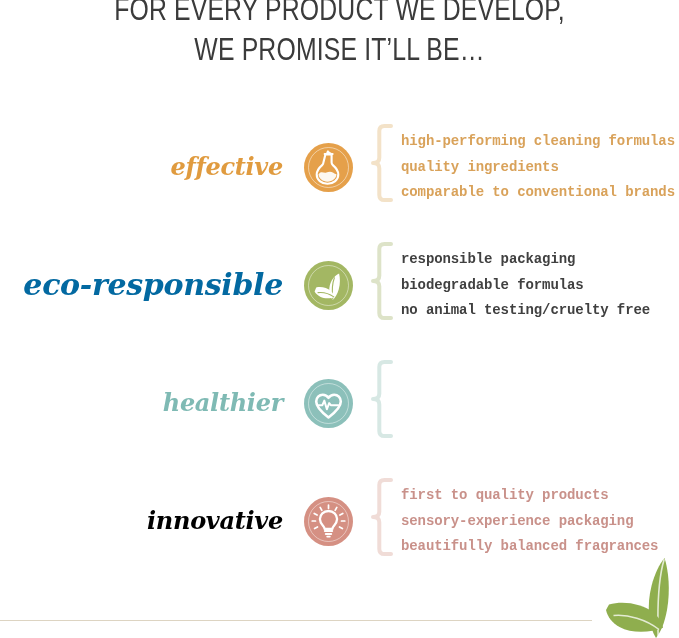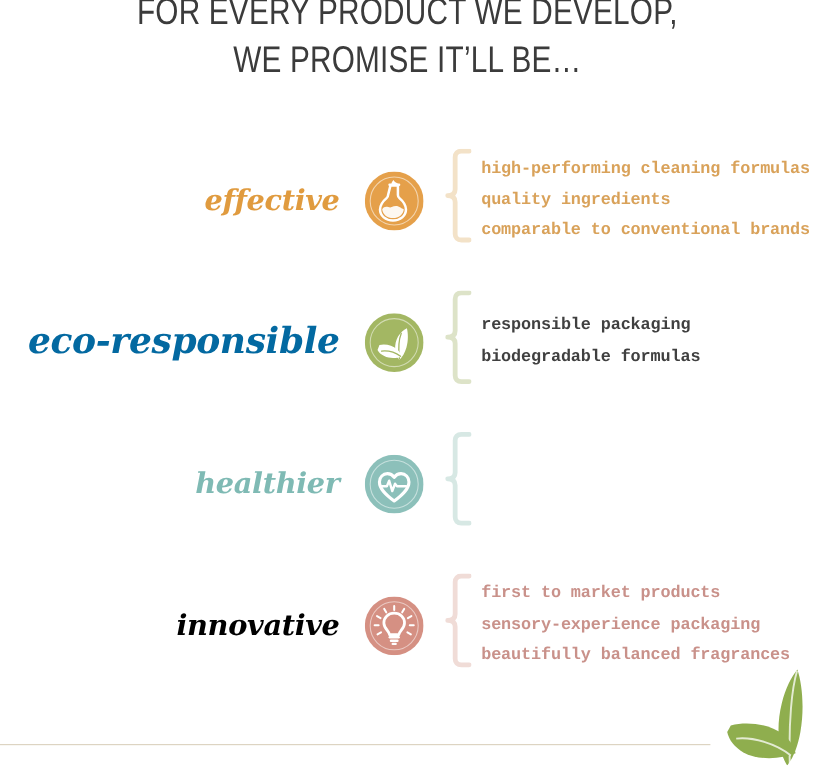--- a/index.html
+++ b/index.html
@@ -169,20 +169,21 @@
       </svg>
     </div>
     <div class="row-brace">
       <svg viewBox="0 0 22 86" xmlns="http://www.w3.org/2000/svg">
         <path d="M20 2 h-6.5 c-3.3 0 -5.2 1.9 -5.2 5.1 v26.6 c0 3.2 -1.9 5.3 -6.3 5.3 c4.4 0 6.3 2.1 6.3 5.3 v26.6 c0 3.2 1.9 5.1 5.2 5.1 h6.5" fill="none" stroke="#dde3c8" stroke-width="4" stroke-linecap="round" stroke-linejoin="round"></path>
       </svg>
     </div>
     <div class="row-bullets" style="color: #404040;">
       <span class="b">responsible packaging</span>
       <span class="b">biodegradable formulas</span>
+      <span class="b">no animal testing/cruelty free</span>
     </div>
   </div>
 
   <div class="row">
     <div class="row-label" style="color: rgb(127, 186, 180);">healthier</div>
     <div class="row-icon">
       <svg viewBox="0 0 49 49" xmlns="http://www.w3.org/2000/svg">
         <circle cx="24.5" cy="24.5" r="24.5" fill="#8cc0ba"></circle>
         <path d="M24.5 4.5 a20 20 0 0 1 0 40 a20 20 0 0 1 0 -40" fill="none" stroke="#ffffff" stroke-width="0.9" opacity="0.5"></path>
         <path d="M24.5 38.5 c-7.5 -5.6 -12.3 -10.3 -12.3 -15.9 c0 -4.0 3.0 -6.9 6.6 -6.9 c2.3 0 4.4 1.2 5.7 3.1 c1.3 -1.9 3.4 -3.1 5.7 -3.1 c3.6 0 6.6 2.9 6.6 6.9 c0 5.6 -4.8 10.3 -12.3 15.9 z" fill="none" stroke="#ffffff" stroke-width="2.6" stroke-linejoin="round"></path>
@@ -218,21 +219,21 @@
         <path d="M21.8 37.0 h5.4" stroke="#ffffff" stroke-width="2.0" stroke-linecap="round" fill="none"></path>
         <path d="M23.2 39.6 h2.6" stroke="#ffffff" stroke-width="1.8" stroke-linecap="round" fill="none"></path>
       </svg>
     </div>
     <div class="row-brace">
       <svg viewBox="0 0 22 86" xmlns="http://www.w3.org/2000/svg">
         <path d="M20 2 h-6.5 c-3.3 0 -5.2 1.9 -5.2 5.1 v26.6 c0 3.2 -1.9 5.3 -6.3 5.3 c4.4 0 6.3 2.1 6.3 5.3 v26.6 c0 3.2 1.9 5.1 5.2 5.1 h6.5" fill="none" stroke="#f0dcd7" stroke-width="4" stroke-linecap="round" stroke-linejoin="round"></path>
       </svg>
     </div>
     <div class="row-bullets" style="color: rgb(201, 145, 138);">
-      <span class="b">first to market products</span>
+      <span class="b">first to quality products</span>
       <span class="b">sensory-experience packaging</span>
       <span class="b">beautifully balanced fragrances</span>
     </div>
   </div>
 
 </div>
 
 <div class="divider" style="background: rgb(221, 212, 194);"></div>
 <div class="leaf-logo">
   <svg viewBox="0 0 83 82" xmlns="http://www.w3.org/2000/svg">

